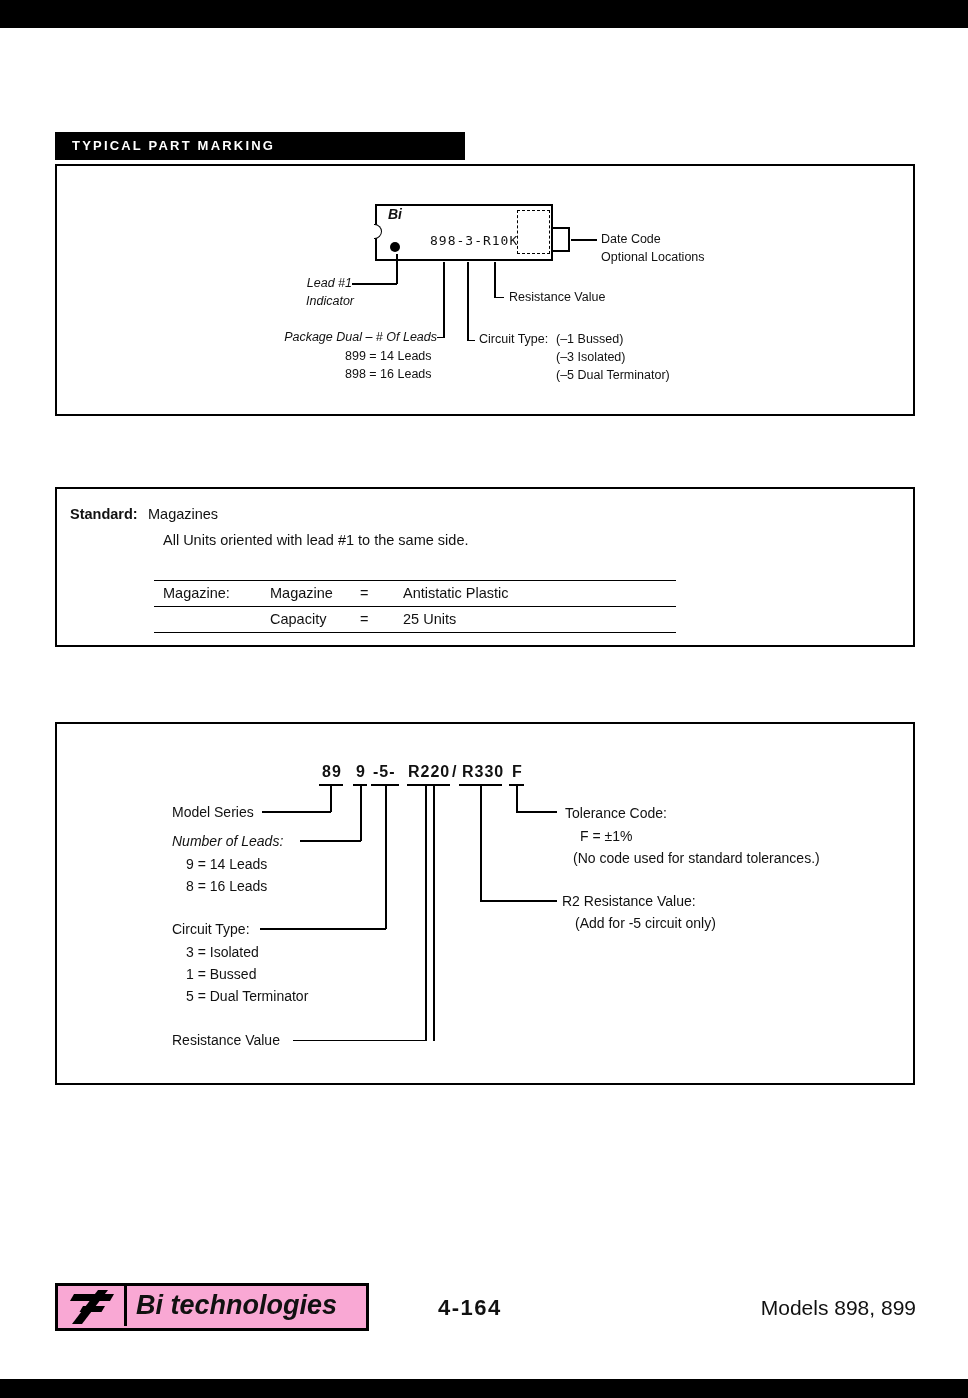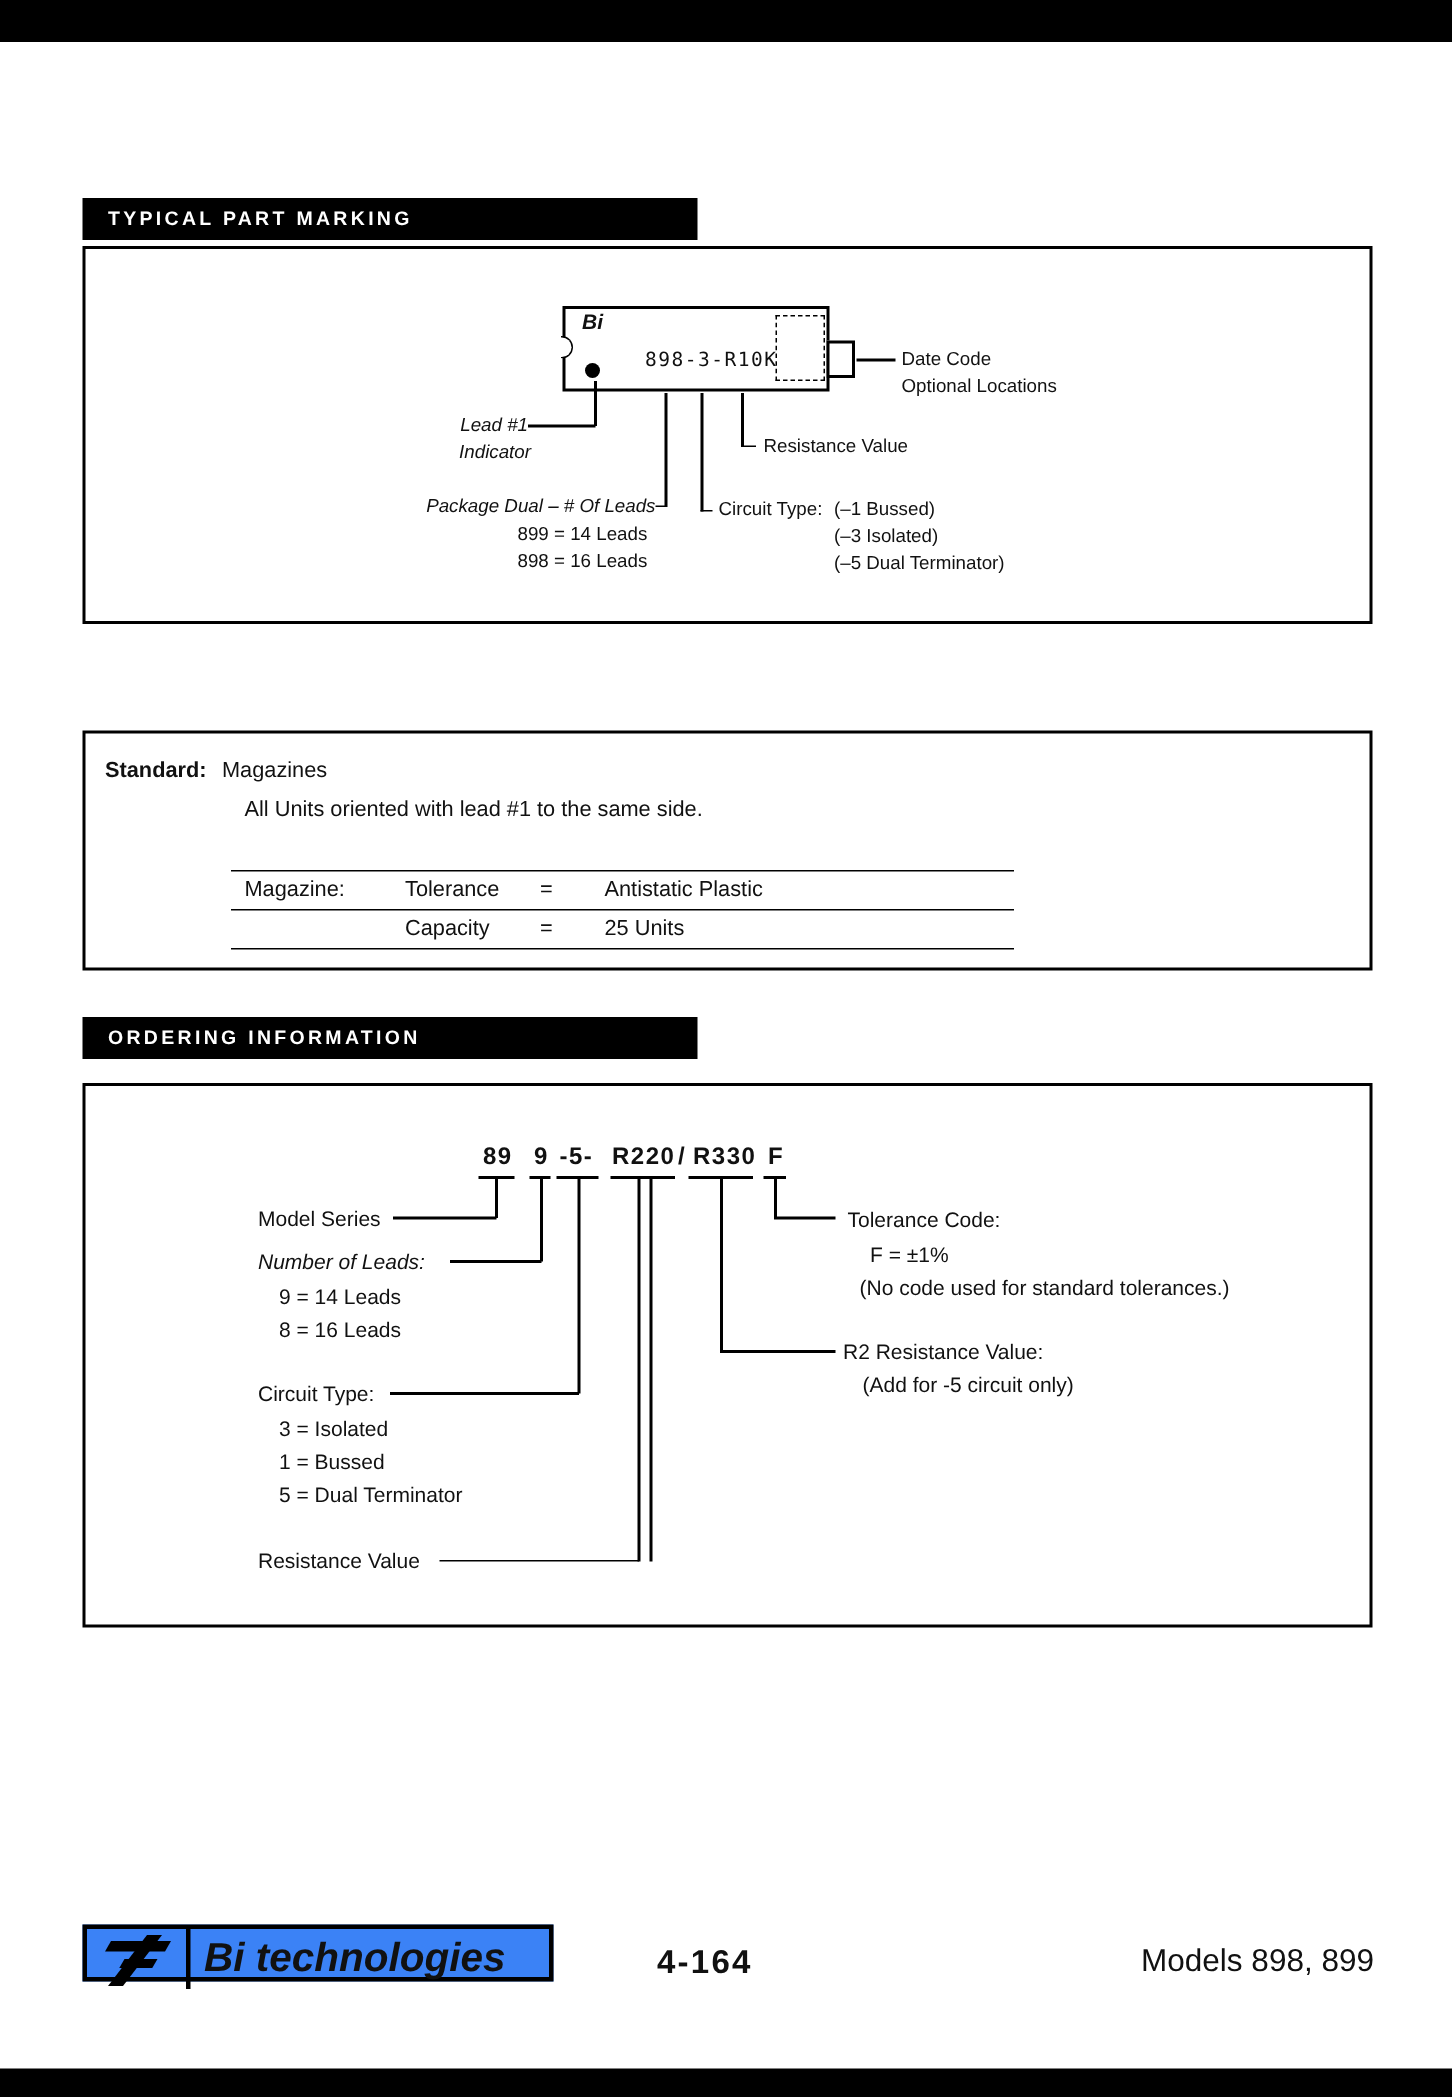--- a/index.html
+++ b/index.html
@@ -31,21 +31,21 @@
            border:1.5px solid #000; border-left:none; border-radius:0 8px 8px 0; }
   .brand-mark { position:absolute; left:388px; top:206px; font-size:14px; font-weight:bold; font-style:italic; }
   .dot { position:absolute; left:390px; top:242px; width:10px; height:10px; background:#000; border-radius:50%; }
   .partnum { position:absolute; left:430px; top:233px; font-family:"DejaVu Sans Mono", monospace;
              font-size:13px; letter-spacing:1px; }
   .dashed-rect { position:absolute; left:517px; top:210px; width:33px; height:44px; border:1.5px dashed #000; }
   .tab-rect { position:absolute; left:551px; top:227px; width:19px; height:25px; border:2px solid #000; background:#fff; }
 
   .code-seg { position:absolute; top:763px; font-weight:bold; font-size:16px; letter-spacing:1px; white-space:nowrap; }
 
-  .logo-box { position:absolute; left:55px; top:1283px; width:314px; height:38px; border:3px solid #000; background:#3b82f6; }
+  .logo-box { position:absolute; left:55px; top:1283px; width:314px; height:48px; border:3px solid #000; background:#f9a8d4; }
   .logo-glyph { position:absolute; left:8px; top:4px; }
   .logo-divider { position:absolute; left:66px; top:0; width:2.5px; height:40px; background:#000; }
   .logo-text { position:absolute; left:78px; top:0; height:40px; line-height:38px;
                font-size:27px; font-weight:bold; font-style:italic; letter-spacing:0; white-space:nowrap; }
   .page-number { position:absolute; left:438px; top:1295px; font-size:22px; font-weight:bold; letter-spacing:1.5px; }
   .models { position:absolute; left:640px; top:1296px; width:276px; text-align:right; font-size:21px; font-weight:normal; }
 </style>
 </head>
 <body>
 
@@ -99,31 +99,28 @@
 
   <div class="t15 b" style="left:70px; top:506px;">Standard:</div>
   <div class="t15" style="left:148px; top:506px;">Magazines</div>
   <div class="t15" style="left:163px; top:532px;">All Units oriented with lead #1 to the same side.</div>
 
   <div class="rule" style="left:154px; top:580px; width:522px;"></div>
   <div class="rule" style="left:154px; top:606px; width:522px;"></div>
   <div class="rule" style="left:154px; top:632px; width:522px;"></div>
 
   <div class="t15" style="left:163px; top:585px;">Magazine:</div>
-  <div class="t15" style="left:270px; top:585px;">Tolerance</div>
+  <div class="t15" style="left:270px; top:585px;">Magazine</div>
   <div class="t15" style="left:360px; top:585px;">=</div>
   <div class="t15" style="left:403px; top:585px;">Antistatic Plastic</div>
 
   <div class="t15" style="left:270px; top:611px;">Capacity</div>
   <div class="t15" style="left:360px; top:611px;">=</div>
   <div class="t15" style="left:403px; top:611px;">25 Units</div>
 
-  <div class="section-header" style="top:678px;">
-    <span>ORDERING INFORMATION</span>
-  </div>
 
   <div class="frame" style="top:722px; height:363px;"></div>
 
   <div class="code-seg" style="left:322px;">89</div>
   <div class="code-seg" style="left:356px;">9</div>
   <div class="code-seg" style="left:373px;">-5-</div>
   <div class="code-seg" style="left:408px;">R220</div>
   <div class="code-seg" style="left:452px;">/</div>
   <div class="code-seg" style="left:462px;">R330</div>
   <div class="code-seg" style="left:512px;">F</div>

